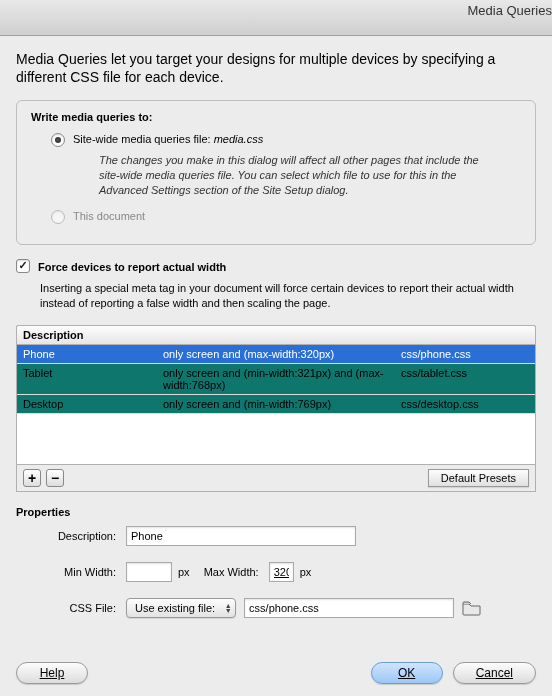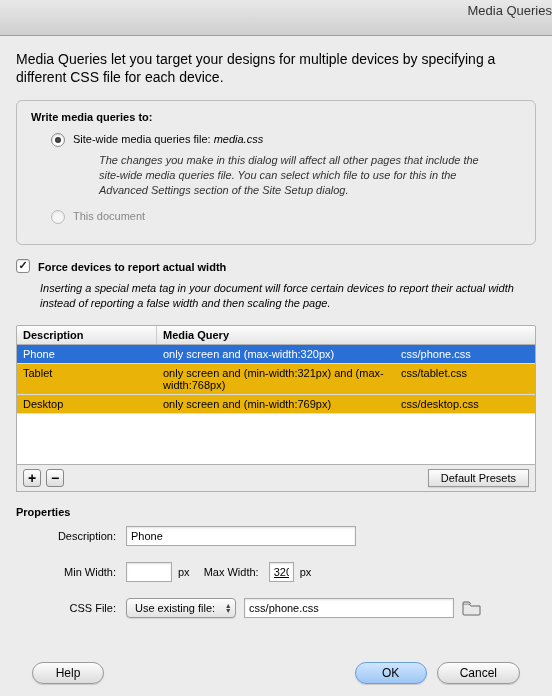--- a/index.html
+++ b/index.html
@@ -58,23 +58,23 @@
 }
 .check-row { display: flex; align-items: flex-end; margin-bottom: 8px; }
 .checkbox {
   width: 14px; height: 14px; border: 1px solid #888;
   background: #fff; border-radius: 3px; margin-right: 8px;
   display:flex; align-items:center; justify-content:center;
   box-shadow: inset 0 1px 2px rgba(0,0,0,.15);
 }
 .checkbox.checked::after { content:"✓"; font-size: 11px; color: #222; font-weight:bold; }
 .check-label { font-weight: bold; font-size: 11px; }
-.check-desc { font-style: italic; font-size: 11px; margin: 0 10px 14px 24px; line-height: 1.35; }
+.check-desc { font-size: 11px; margin: 0 10px 14px 24px; line-height: 1.35; }
 .table {
-  border: 1px solid #b0b0b0; background: #eab308; border-radius: 2px 2px 0 0;
+  border: 1px solid #b0b0b0; background: #0f766e; border-radius: 2px 2px 0 0;
   overflow: hidden;
 }
 .thead {
   display: flex; background: linear-gradient(#fdfdfd,#e6e6e6);
   border-bottom: 1px solid #b0b0b0; font-weight: bold; font-size: 11px;
 }
 .th, .td { padding: 3px 6px; }
 .th { border-right: 1px solid #ccc; }
 .th:last-child, .td:last-child { border-right: none; }
 .col1 { width: 140px; flex:none; }
@@ -131,22 +131,23 @@
 .select-arrows {
   width:14px; display:flex; flex-direction:column; align-items:center;
   margin-left:6px; line-height:5px; font-size:7px; color:#444;
 }
 .folder-icon {
   width: 20px; height: 16px; margin-left: 8px; cursor: pointer; position: relative;
 }
 .folder-icon svg { display:block; }
 .bottom-bar {
   position: absolute; bottom: 0; left:0; right:0;
-  padding: 12px 32px; display:flex; align-items:center;
+  padding: 12px 16px; display:flex; align-items:center;
   justify-content: space-between;
+  text-decoration: underline;
 }
 .bottom-right { display:flex; gap: 10px; }
 </style>
 </head>
 <body>
 
 <div class="titlebar">Media Queries</div>
 
 <div class="content">
   <div class="intro">Media Queries let you target your designs for multiple devices by specifying a different CSS file for each device.</div>
@@ -175,21 +176,20 @@
 
   <div class="check-row">
     <div class="checkbox checked"></div>
     <div class="check-label">Force devices to report actual width</div>
   </div>
   <div class="check-desc">Inserting a special meta tag in your document will force certain devices to report their actual width instead of reporting a false width and then scaling the page.</div>
 
   <div class="table">
     <div class="thead">
       <div class="th col1">Description</div>
-      <div class="th col2">Media Query</div>
     </div>
     <div class="trow selected">
       <div class="td col1">Phone</div>
       <div class="td col2">only screen and (max-width:320px)</div>
       <div class="td col3">css/phone.css</div>
     </div>
     <div class="trow">
       <div class="td col1">Tablet</div>
       <div class="td col2">only screen and (min-width:321px) and (max-width:768px)</div>
       <div class="td col3">css/tablet.css</div>

